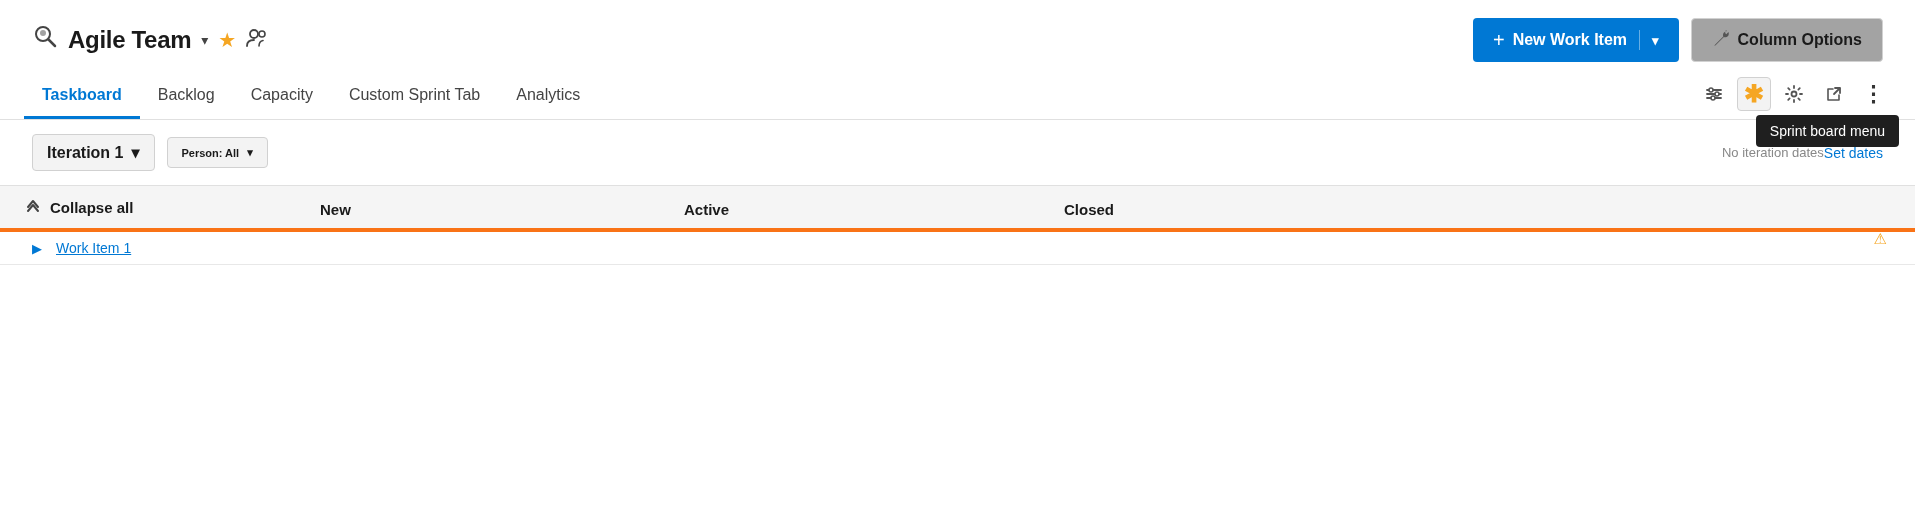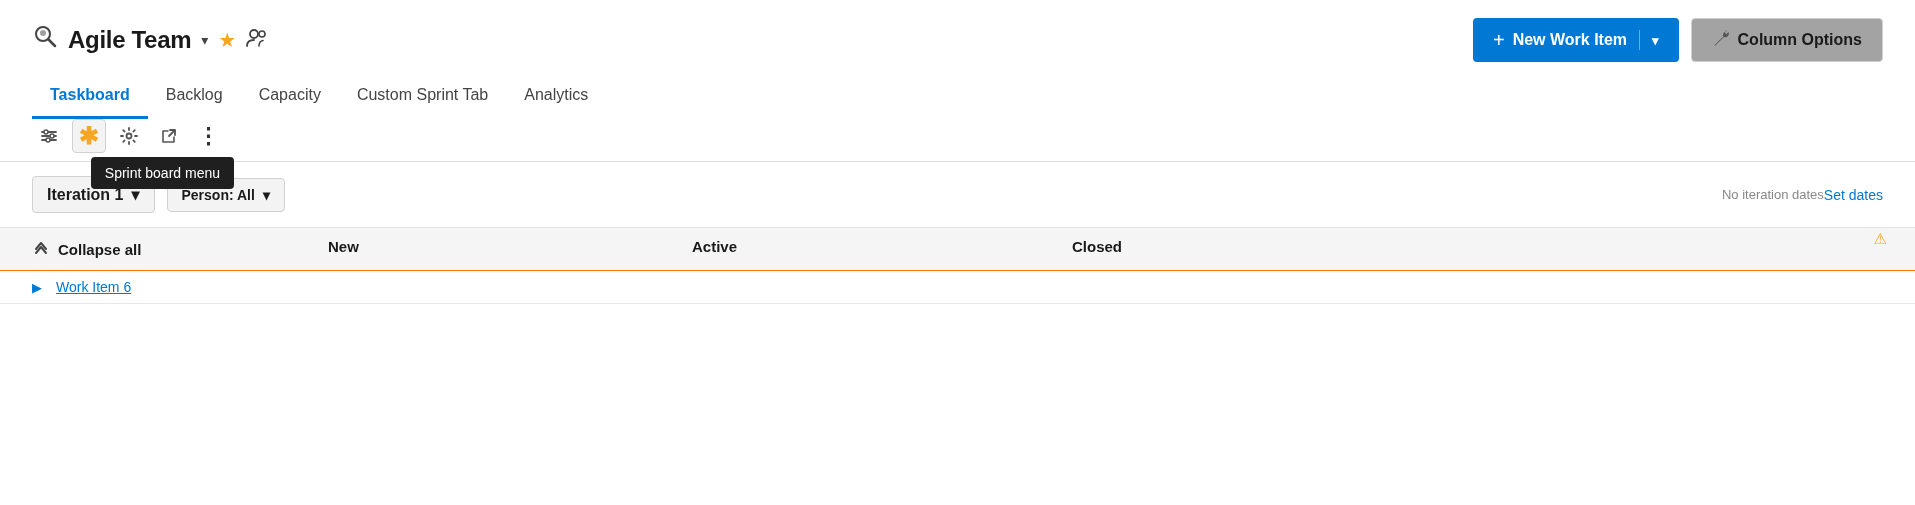--- a/index.html
+++ b/index.html
@@ -123,25 +123,24 @@
 
     .wrench-icon {
       font-size: 16px;
       color: #444;
     }
 
     
     .nav-tabs-row {
       display: flex;
       justify-content: space-between;
-      padding: 0 32px;
+      padding: 0 24px;
       background: #ffffff;
       border-bottom: 1px solid #e0e0e0;
       position: relative;
-      flex-direction: column;
     }
 
     .nav-tabs {
       display: flex;
       align-items: flex-end;
       gap: 0;
     }
 
     .nav-tab {
       padding: 10px 18px 12px 18px;
@@ -281,21 +280,21 @@
     }
 
     .person-dropdown {
       display: flex;
       align-items: center;
       gap: 8px;
       background: #f3f3f3;
       border: 1px solid #d1d1d1;
       border-radius: 4px;
       padding: 8px 14px;
-      font-size: 14px;
+      font-size: 11px;
       font-weight: 600;
       color: #1a1a1a;
       cursor: pointer;
     }
 
     
     .filter-row-right {
       margin-left: auto;
       display: flex;
       flex-direction: row;
@@ -306,25 +305,25 @@
     .set-dates-link {
       color: #0078d4;
       cursor: pointer;
       font-size: 14px;
       text-decoration: none;
     }
 
     
     .table-header-row {
       display: flex;
-      align-items: flex-start;
-      padding: 10px 32px;
+      align-items: flex-end;
+      padding: 10px 24px;
       background: #f5f5f5;
       border-top: 1px solid #e0e0e0;
-      border-bottom: 1px solid #f97316;
+      border-bottom: 4px solid #f97316;
     }
 
     .collapse-all-btn {
       display: flex;
       align-items: center;
       gap: 8px;
       font-size: 15px;
       font-weight: 600;
       color: #1a1a1a;
       cursor: pointer;
@@ -512,16 +511,16 @@
       </span>
       <span>Collapse all</span>
     </button>
     <span class="col-new">New</span>
     <span class="col-active">Active</span>
     <span class="col-closed">Closed</span>
   </div>
 
   <div class="partial-row">
     <span class="partial-row-arrow" style="color:#0078d4; font-size:13px;">▶</span>
-    <span class="partial-row-text" style="color:#0078d4; font-size:14px; margin-left:6px;">Work Item 6</span>
+    <span class="partial-row-text" style="color:#0078d4; font-size:14px; margin-left:6px;">Work Item 1</span>
   </div>
 
 </div>
 
 </body></html>

